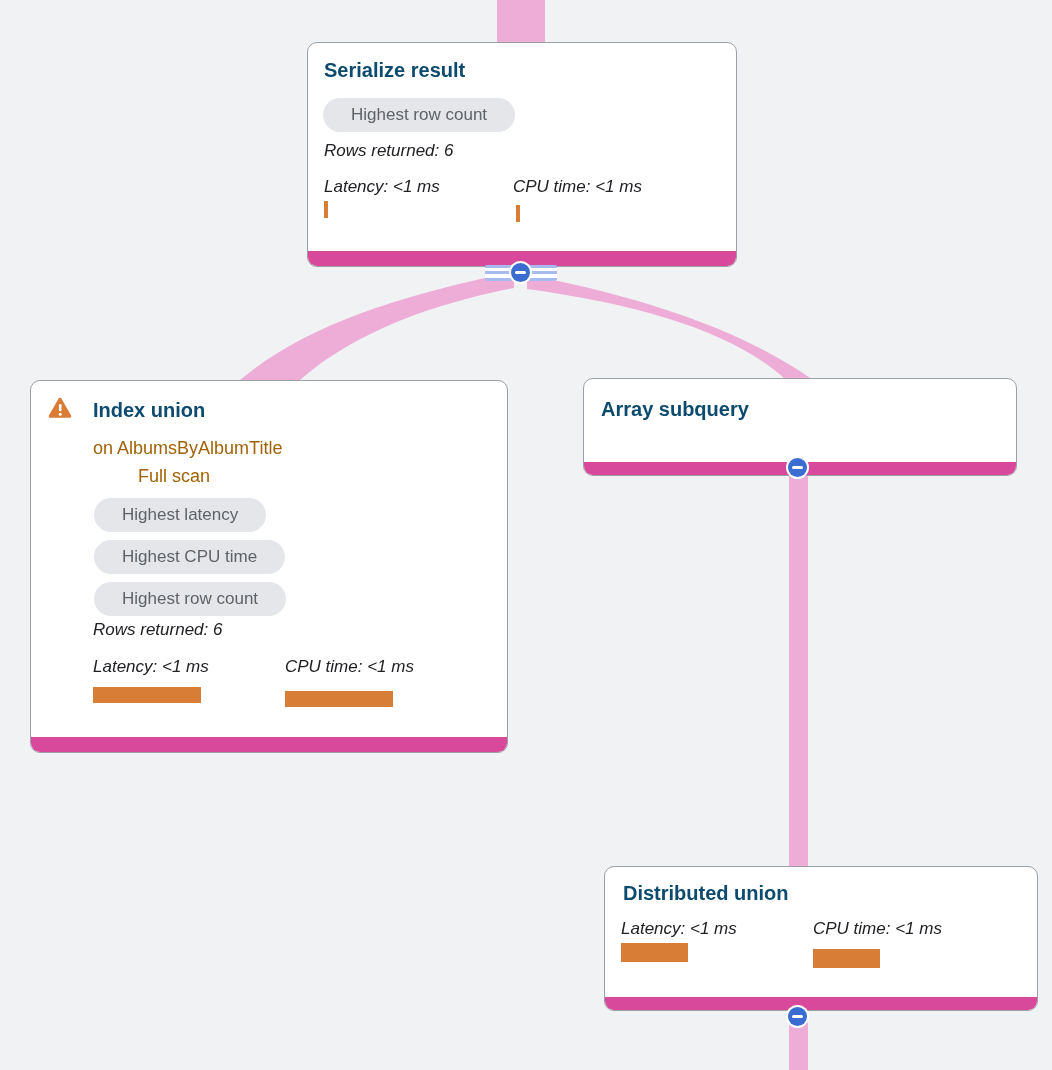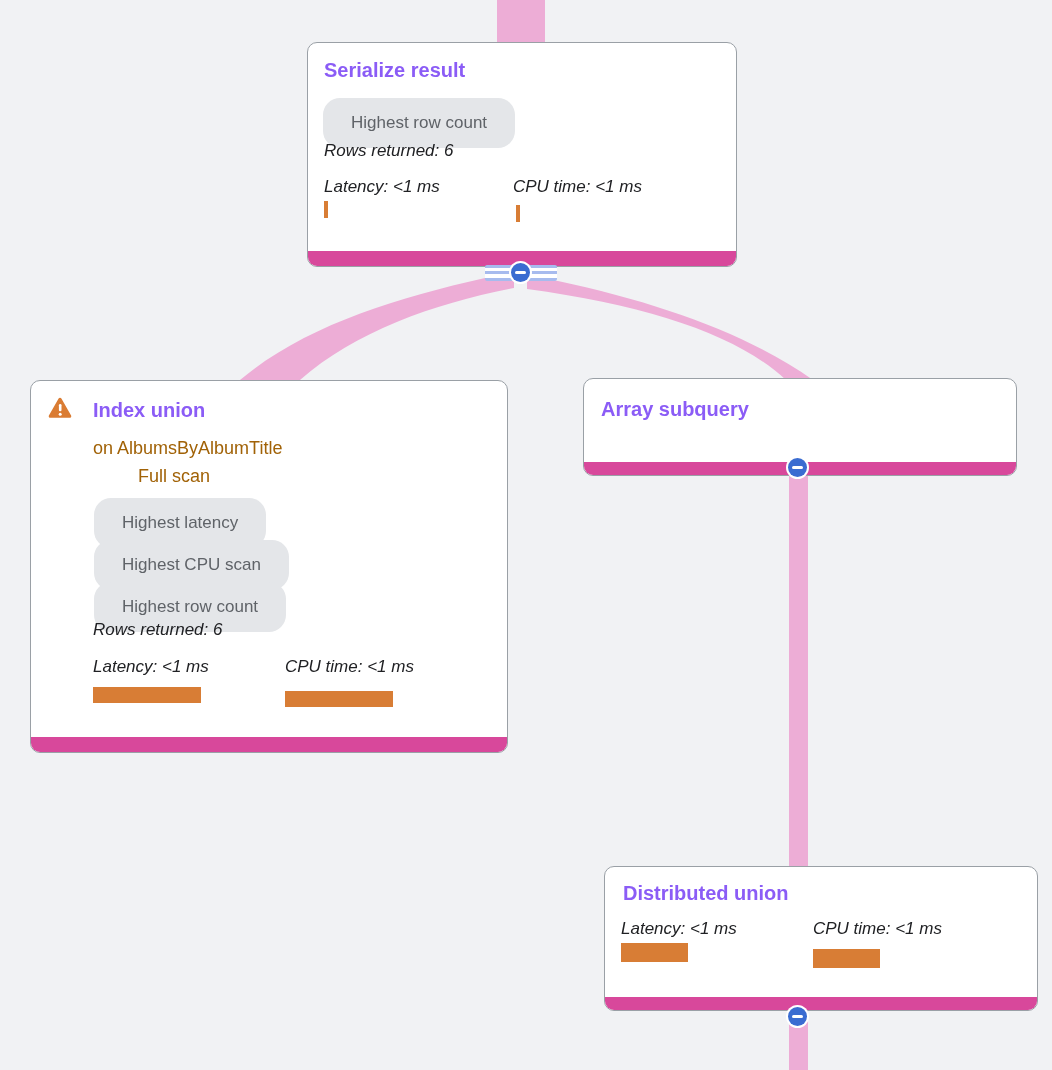--- a/index.html
+++ b/index.html
@@ -16,37 +16,37 @@
     border:1px solid #9aa0a6; border-radius:10px;
     overflow:hidden; z-index:2; box-sizing:border-box;
   }
   .accent-bar {
     position:absolute; left:0; right:0; bottom:0;
     height:15px; background:#d8489b;
   }
   .accent-bar.thin { height:13px; }
   .node-title {
     position:absolute; font-size:20px; font-weight:600;
-    color:#8b5cf6; white-space:nowrap; line-height:26px;
+    color:#0c4a6e; white-space:nowrap; line-height:26px;
   }
   .node-text {
     position:absolute; font-size:17px; color:#202124;
     white-space:nowrap; line-height:22px;font-style:italic;
   }
   .node-sub {
     position:absolute; font-size:18px; color:#a16207;
     white-space:nowrap; line-height:23px;
   }
   .node-note {
     position:absolute; font-size:18px; color:#a16207;
     white-space:nowrap; line-height:23px;margin-left:45px;
   }
   .pill {
     position:absolute; height:34px; line-height:34px;
-    padding:8px 28px; background:#e4e6e9; border-radius:17px;
+    padding:0 28px; background:#e4e6e9; border-radius:17px;
     font-size:17px; color:#5f6368; white-space:nowrap;
   }
   .mbar { position:absolute; background:#d87d35; }
   .warn-icon { position:absolute; width:24px; height:22px; }
   .collapse {
     position:absolute; width:23px; height:23px; border-radius:50%;
     background:#ffffff; z-index:5;
     display:flex; align-items:center; justify-content:center;
   }
   .collapse .inner {
@@ -88,21 +88,21 @@
 <div class="node" style="left:30px; top:380px; width:478px; height:373px;">
   <svg class="warn-icon" style="left:17px; top:16px;" viewBox="0 0 24 22">
     <path d="M10.6 1.6 L0.9 18.4 C0.3 19.5 1.1 20.8 2.3 20.8 L21.7 20.8 C22.9 20.8 23.7 19.5 23.1 18.4 L13.4 1.6 C12.8 0.5 11.2 0.5 10.6 1.6 Z" fill="#da7c33"></path>
     <rect x="10.9" y="7" width="2.6" height="7.2" rx="1.3" fill="#ffffff"></rect>
     <circle cx="12.2" cy="17.2" r="1.5" fill="#ffffff"></circle>
   </svg>
   <div class="node-title" style="left:62px; top:16px;">Index union</div>
   <div class="node-sub" style="left:62px; top:56px;">on AlbumsByAlbumTitle</div>
   <div class="node-note" style="left:62px; top:84px;">Full scan</div>
   <div class="pill" style="left:63px; top:117px;">Highest latency</div>
-  <div class="pill" style="left:63px; top:159px;">Highest CPU scan</div>
+  <div class="pill" style="left:63px; top:159px;">Highest CPU time</div>
   <div class="pill" style="left:63px; top:201px;">Highest row count</div>
   <div class="node-text" style="left:62px; top:238px;">Rows returned: 6</div>
   <div class="node-text" style="left:62px; top:275px;">Latency: &lt;1 ms</div>
   <div class="node-text" style="left:254px; top:275px;">CPU time: &lt;1 ms</div>
   <div class="mbar" style="left:62px; top:306px; width:108px; height:16px;"></div>
   <div class="mbar" style="left:254px; top:310px; width:108px; height:16px;"></div>
   <div class="accent-bar"></div>
 </div>
 
 <div class="node" style="left:583px; top:378px; width:434px; height:98px;">

